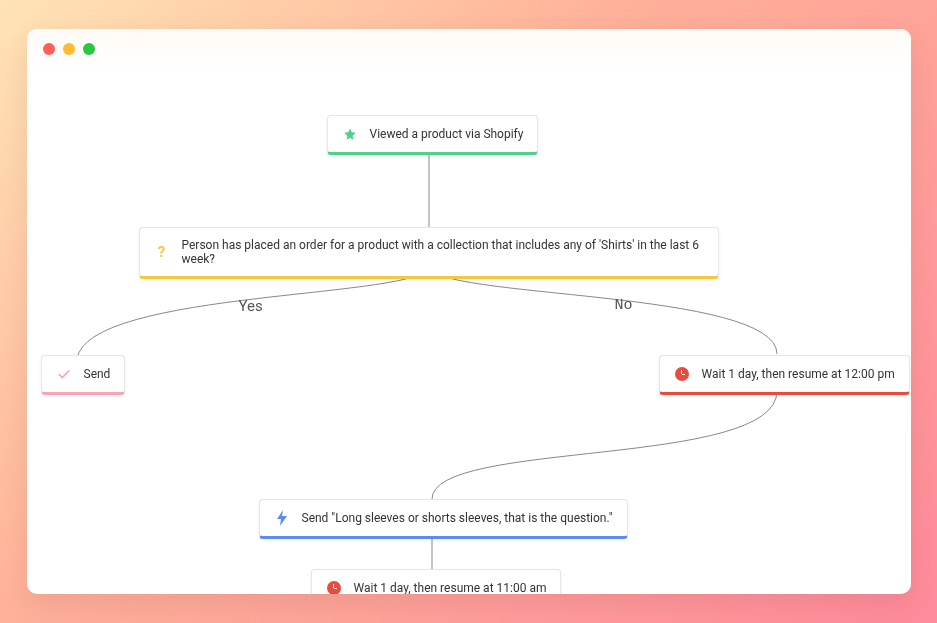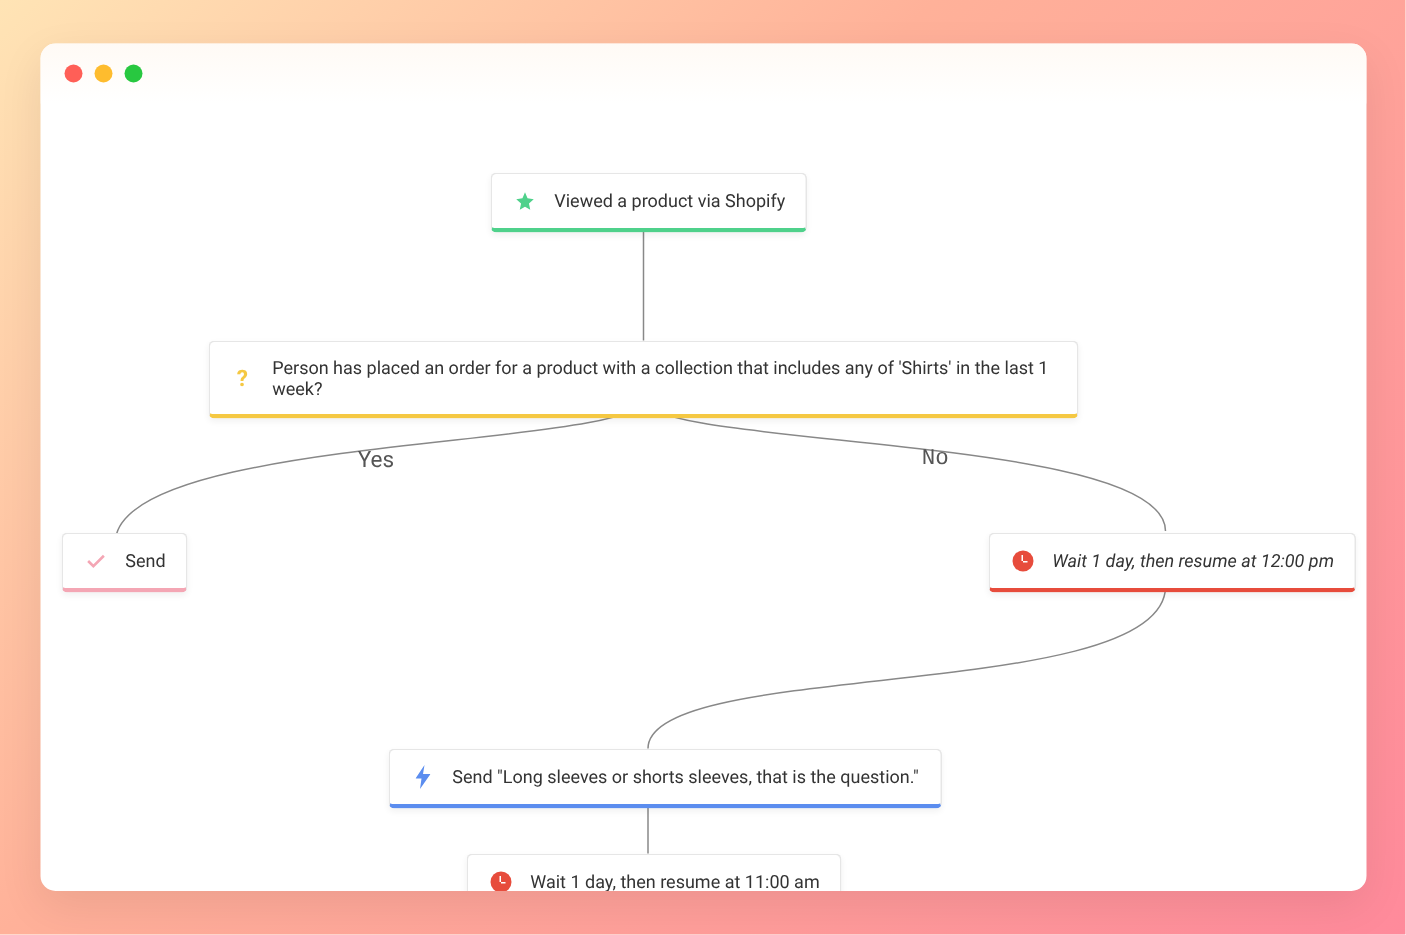--- a/index.html
+++ b/index.html
@@ -115,36 +115,36 @@
       <span class="icon">
         <svg width="14" height="14" viewBox="0 0 24 24" class="star-svg">
             <path d="M12 2l2.9 6.9L22 10l-5.5 4.8L18 22l-6-3.5L6 22l1.5-7.2L2 10l7.1-1.1z"></path>
           </svg>
       </span>
       <span>Viewed a product via Shopify</span>
     </div>
 
     <div class="node yellow" style="left:112px; top:158px; width:580px; white-space: normal;">
       <span class="icon question-mark">?</span>
-      <span>Person has placed an order for a product with a collection that includes any of 'Shirts' in the last 1 week?</span>
+      <span>Person has placed an order for a product with a collection that includes any of 'Shirts' in the last 6 week?</span>
     </div>
 
     <div class="branch-label" style="left:212px; top:228px;">Yes</div>
     <div class="branch-label" style="left:588px; top:228px;font-family:Liberation Mono, monospace;">No</div>
 
     <div class="node pink" style="left:14px; top:286px;">
       <span class="icon">
         <svg width="14" height="12" viewBox="0 0 16 12" class="check-svg">
             <path d="M2 6 L6 10 L14 2"></path>
           </svg>
       </span>
       <span>Send</span>
     </div>
 
-    <div class="node red" style="left:632px; top:286px;font-style:italic;">
+    <div class="node red" style="left:632px; top:286px;">
       <span class="icon">
           <span class="clock-icon"></span>
         </span>
       <span>Wait 1 day, then resume at 12:00 pm</span>
     </div>
 
     <div class="node blue" style="left:232px; top:430px;">
       <span class="icon">
         <svg width="10" height="16" viewBox="0 0 10 16" class="bolt-svg">
             <path d="M6 0 L0 9 L4 9 L3 16 L10 6 L5 6 Z"></path>

